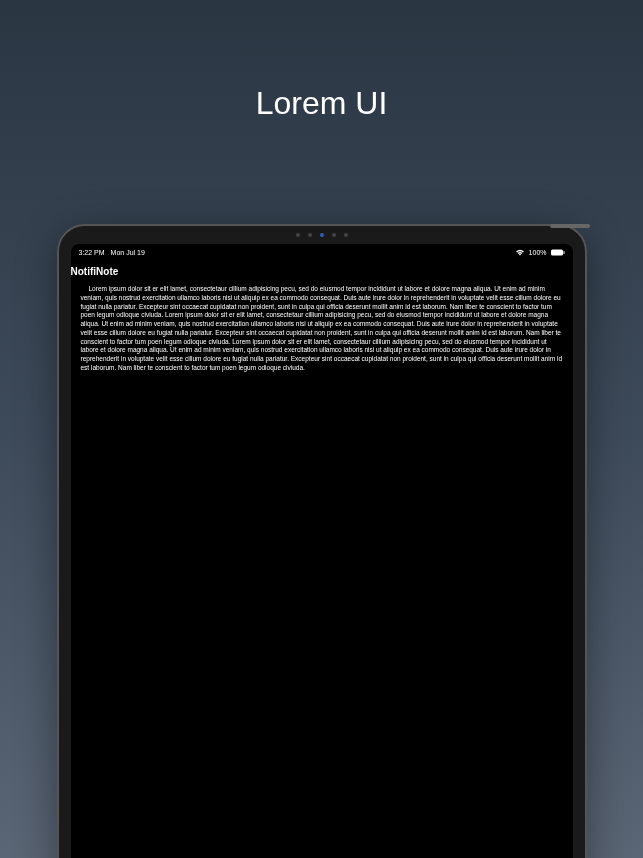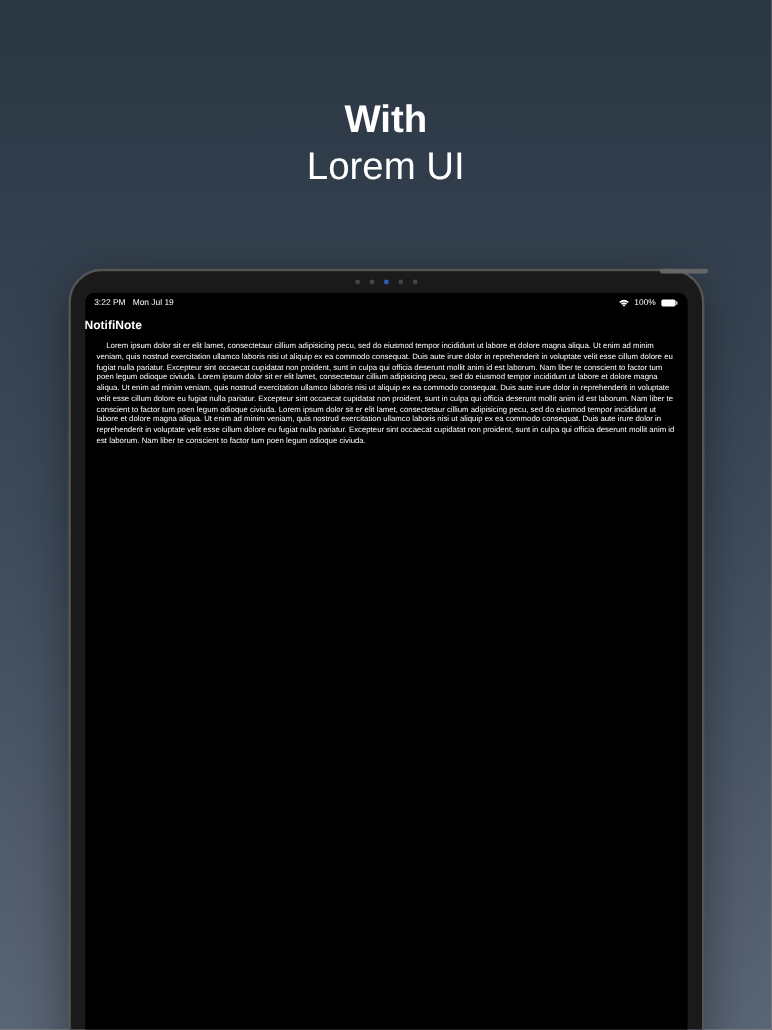--- a/index.html
+++ b/index.html
@@ -142,21 +142,20 @@
     }
     
     .note-content p {
       text-indent: 8px;
     }
   </style>
 </head>
 <body>
 
 <div class="marketing-header">
-  <div class="marketing-title">With</div>
   <div class="marketing-subtitle">Lorem UI</div>
 </div>
 
 <div class="tablet-frame">
   <div class="tablet-buttons"></div>
 
   <div class="page-dots">
     <div class="dot"></div>
     <div class="dot"></div>
     <div class="dot active"></div>

